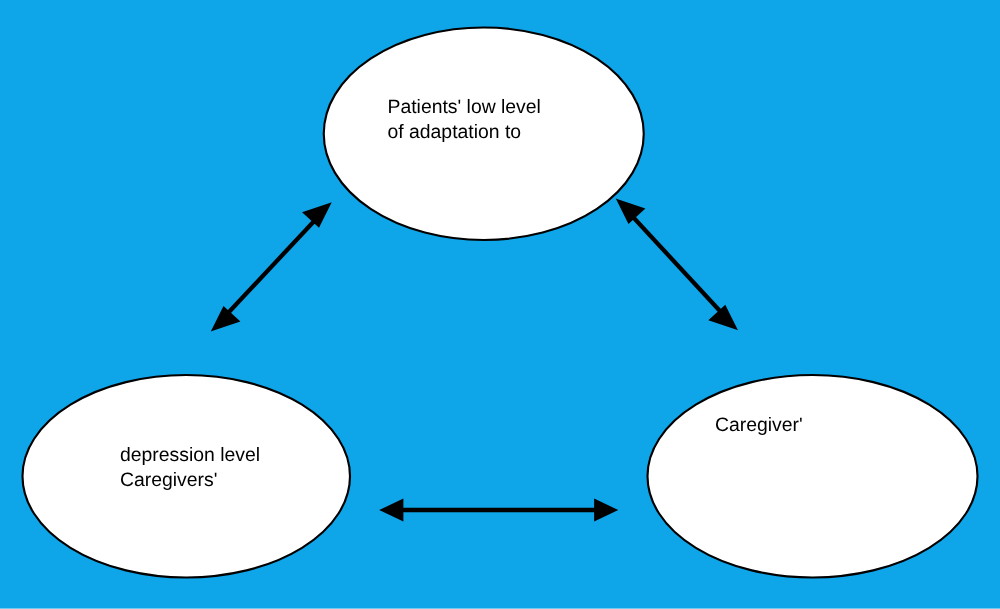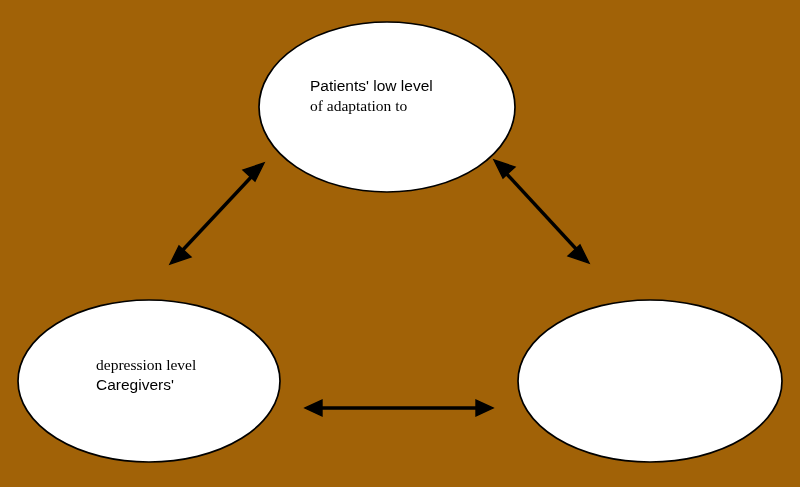--- a/index.html
+++ b/index.html
@@ -4,21 +4,21 @@
 <style>
   html, body {
     margin: 0;
     padding: 0;
     background: #ffffff;
   }
   #diagram-canvas {
     position: relative;
     width: 800px;
     height: 487px;
-    background: #a16207;
+    background: #0ea5e9;
     overflow: hidden;
     font-family: "Liberation Serif", serif;
   }
   svg.shape-layer {
     position: absolute;
     top: 0;
     left: 0;
     width: 800px;
     height: 487px;
     display: block;
@@ -26,21 +26,21 @@
   .node-text {
     position: absolute;
     color: #000000;
     line-height: 1.27;
     white-space: nowrap;
     overflow: hidden;
     pointer-events: none;
   }
   .node-text .line {
     display: block;
-    font-family: Liberation Serif, serif;
+    font-family: Liberation Sans, sans-serif;
     font-size: 15.5px;
     color: #000000;
   }
   
   .node-text .line.sans {
     font-family: "Liberation Sans", sans-serif;
     font-size: 15.5px;
   }
 
   
@@ -107,15 +107,16 @@
     <span class="line sans">Patients' low level</span>
     <span class="line">of adaptation to</span>
   </div>
 
   <div class="node-text" id="node-text-depression">
     <span class="line">depression level</span>
     <span class="line sans">Caregivers'</span>
   </div>
 
   <div class="node-text" id="node-text-burnout">
+    <span class="line sans">Caregiver'</span>
   </div>
 
 </div>
 
 </body></html>

